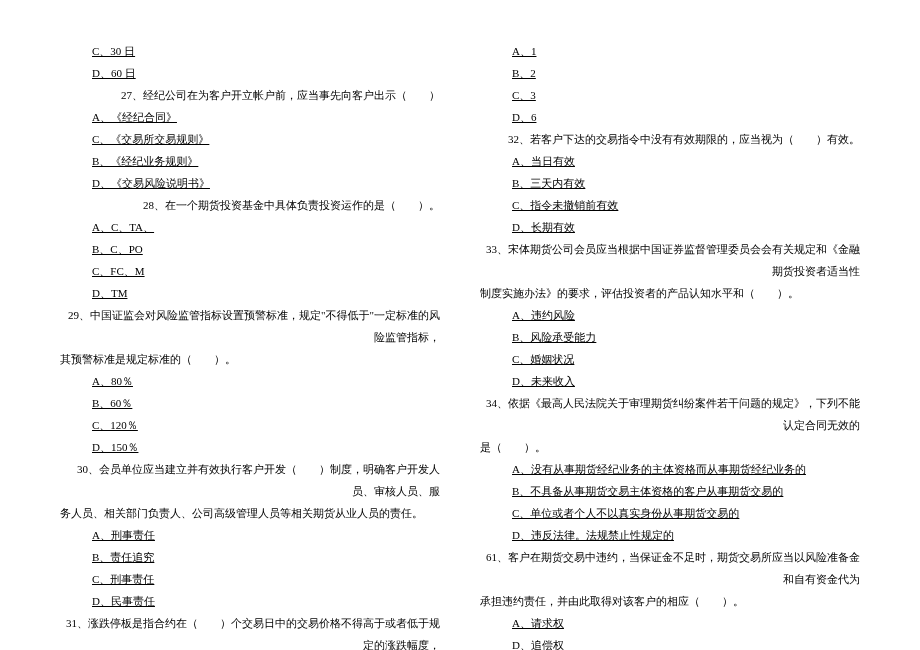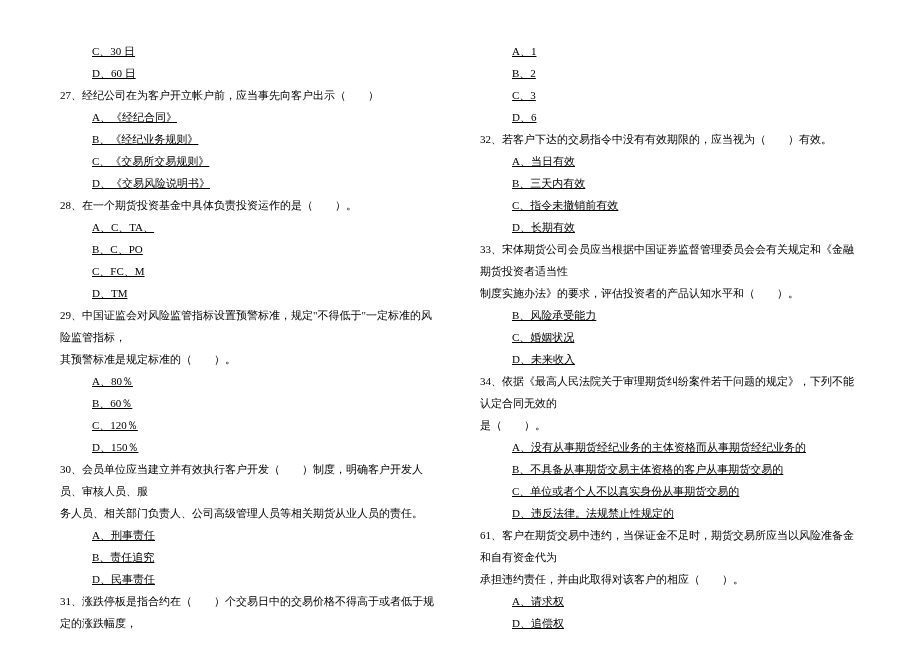--- a/index.html
+++ b/index.html
@@ -28,68 +28,71 @@
     .line {
       white-space: normal;
       word-break: break-all;
     }
     .option {
       padding-left: 32px;
       text-decoration: underline;
     }
     .question {
       padding-left: 0;
+      text-align: right;
     }
     .continuation {
       padding-left: 0;
     }
   </style>
 </head>
 <body>
 
 <div class="page-content">
   <div class="column">
     <div class="line option">C、30 日</div>
     <div class="line option">D、60 日</div>
     <div class="line question">27、经纪公司在为客户开立帐户前，应当事先向客户出示（　　）</div>
     <div class="line option">A、《经纪合同》</div>
+    <div class="line option">C、《交易所交易规则》</div>
     <div class="line option">B、《经纪业务规则》</div>
-    <div class="line option">C、《交易所交易规则》</div>
     <div class="line option">D、《交易风险说明书》</div>
     <div class="line question">28、在一个期货投资基金中具体负责投资运作的是（　　）。</div>
     <div class="line option">A、C、TA、</div>
     <div class="line option">B、C、PO</div>
     <div class="line option">C、FC、M</div>
     <div class="line option">D、TM</div>
     <div class="line question">29、中国证监会对风险监管指标设置预警标准，规定"不得低于"一定标准的风险监管指标，</div>
     <div class="line continuation">其预警标准是规定标准的（　　）。</div>
     <div class="line option">A、80％</div>
     <div class="line option">B、60％</div>
     <div class="line option">C、120％</div>
     <div class="line option">D、150％</div>
     <div class="line question">30、会员单位应当建立并有效执行客户开发（　　）制度，明确客户开发人员、审核人员、服</div>
     <div class="line continuation">务人员、相关部门负责人、公司高级管理人员等相关期货从业人员的责任。</div>
     <div class="line option">A、刑事责任</div>
     <div class="line option">B、责任追究</div>
+    <div class="line option">C、刑事责任</div>
     <div class="line option">D、民事责任</div>
     <div class="line question">31、涨跌停板是指合约在（　　）个交易日中的交易价格不得高于或者低于规定的涨跌幅度，</div>
 
   </div>
   <div class="column">
     <div class="line option">A、1</div>
     <div class="line option">B、2</div>
     <div class="line option">C、3</div>
     <div class="line option">D、6</div>
     <div class="line question">32、若客户下达的交易指令中没有有效期限的，应当视为（　　）有效。</div>
     <div class="line option">A、当日有效</div>
     <div class="line option">B、三天内有效</div>
     <div class="line option">C、指令未撤销前有效</div>
     <div class="line option">D、长期有效</div>
     <div class="line question">33、宋体期货公司会员应当根据中国证券监督管理委员会会有关规定和《金融期货投资者适当性</div>
     <div class="line continuation">制度实施办法》的要求，评估投资者的产品认知水平和（　　）。</div>
+    <div class="line option">A、违约风险</div>
     <div class="line option">B、风险承受能力</div>
     <div class="line option">C、婚姻状况</div>
     <div class="line option">D、未来收入</div>
     <div class="line question">34、依据《最高人民法院关于审理期货纠纷案件若干问题的规定》，下列不能认定合同无效的</div>
     <div class="line continuation">是（　　）。</div>
     <div class="line option">A、没有从事期货经纪业务的主体资格而从事期货经纪业务的</div>
     <div class="line option">B、不具备从事期货交易主体资格的客户从事期货交易的</div>
     <div class="line option">C、单位或者个人不以真实身份从事期货交易的</div>
     <div class="line option">D、违反法律。法规禁止性规定的</div>
     <div class="line question">61、客户在期货交易中违约，当保证金不足时，期货交易所应当以风险准备金和自有资金代为</div>

